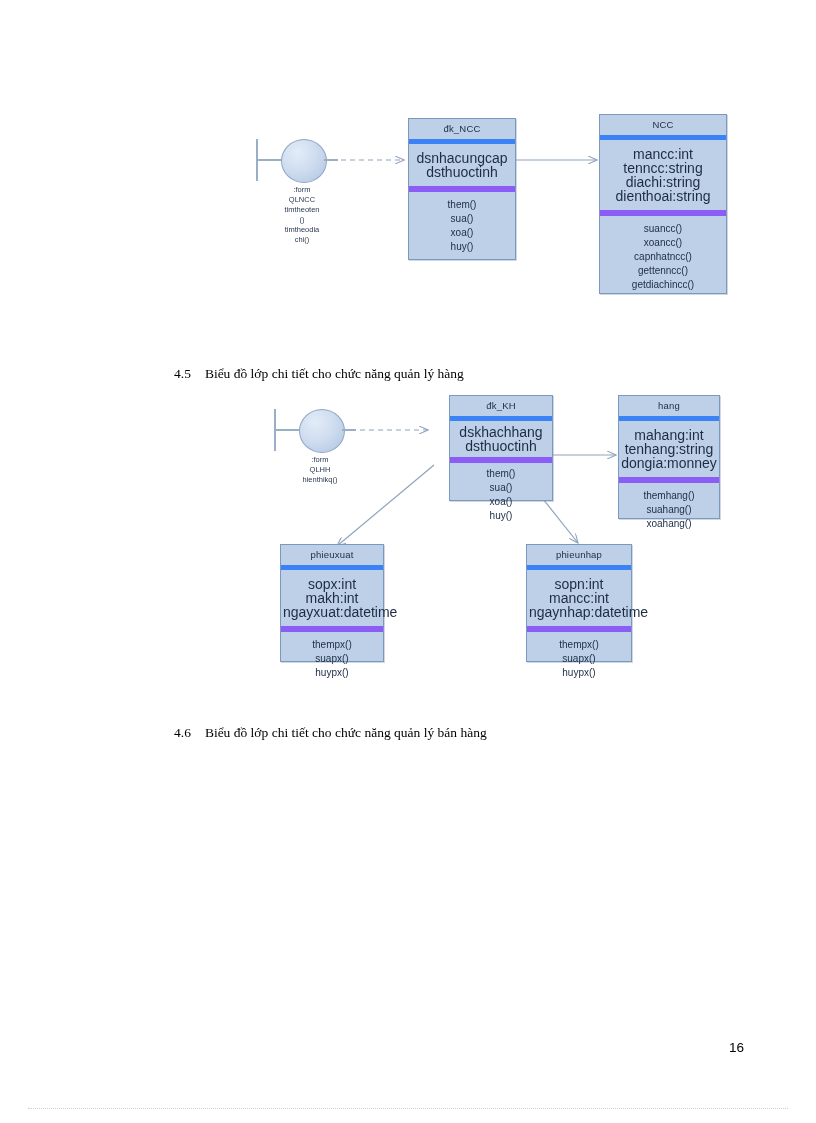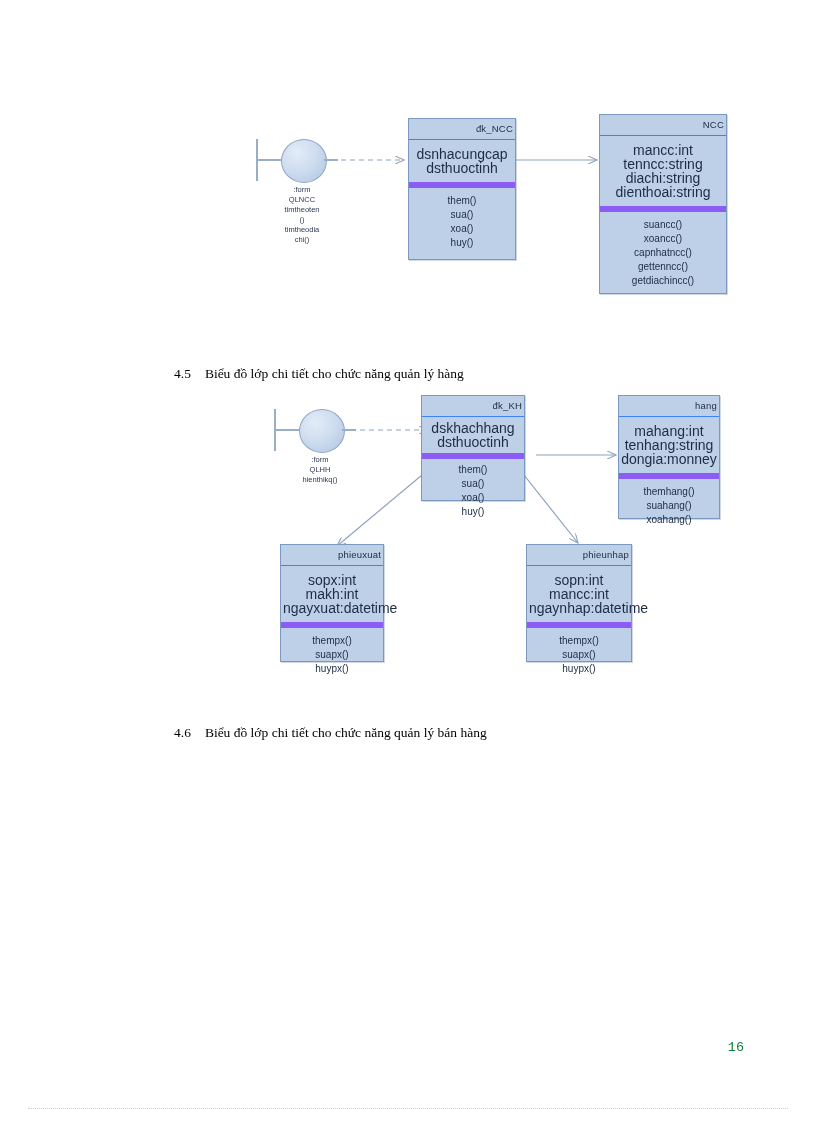--- a/index.html
+++ b/index.html
@@ -32,24 +32,23 @@
     border: 1px solid #7a99bf;
     box-sizing: border-box;
     font-family: "Liberation Sans", sans-serif;
     color: #1c2c44;
     text-align: center;
     box-shadow: 1px 1px 0 rgba(120,140,170,0.35);
   }
   .uml-class .cls-title {
     font-size: 9.5px;
     padding: 4px 2px 4px 2px;
-    border-bottom: 1px solid #3b82f6;
+    border-bottom: 5px solid #3b82f6;
     line-height: 12px;
     letter-spacing: 0.2px;
-    text-align: right;
   }
   .uml-class .cls-attrs {
     font-size: 14px;
     padding: 7px 2px 7px 2px;
     border-bottom: 6px solid #8b5cf6;
     line-height: 14px;
   }
   .uml-class .cls-ops {
     font-size: 10px;
     padding: 6px 2px 7px 2px;
@@ -125,23 +124,23 @@
     color: #000000;
     white-space: nowrap;
   }
   .heading .num { margin-right: 14px; }
 
   
   .page-number {
     position: absolute;
     right: 72px;
     top: 1040px;
-    font-family: Liberation Mono, monospace;
+    font-family: Liberation Sans, sans-serif;
     font-size: 13.5px;
-    color: #15803d;
+    color: #000000;
   }
 
   .footer-rule {
     position: absolute;
     left: 28px;
     right: 28px;
     top: 1108px;
     border-top: 1px dotted #cfcfcf;
     height: 0;
   }
@@ -243,21 +242,21 @@
       <div class="stem"></div>
       <div class="circle"></div>
       <div class="tail"></div>
       <div class="blabel">
         <div>:form</div>
         <div>QLHH</div>
         <div>hienthikq()</div>
       </div>
     </div>
 
-    <div class="uml-class" style="left:421px; top:15px; width:104px; height:106px;">
+    <div class="uml-class" style="left:449px; top:15px; width:104px; height:106px;">
       <div class="cls-title">đk_KH</div>
       <div class="cls-attrs" style="padding:4px 2px 4px 2px;">
         <div>dskhachhang</div>
         <div>dsthuoctinh</div>
       </div>
       <div class="cls-ops" style="padding:4px 2px 4px 2px;">
         <div>them()</div>
         <div>sua()</div>
         <div>xoa()</div>
         <div>huy()</div>

